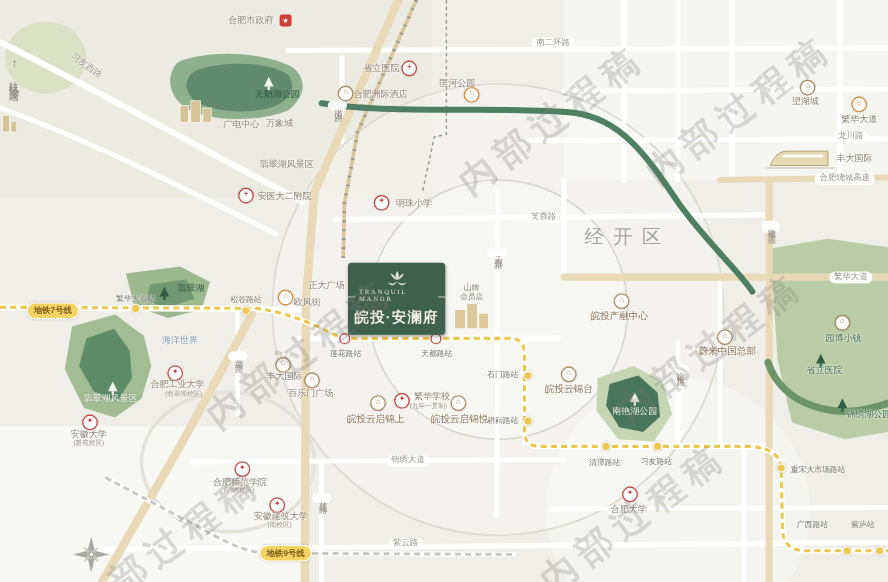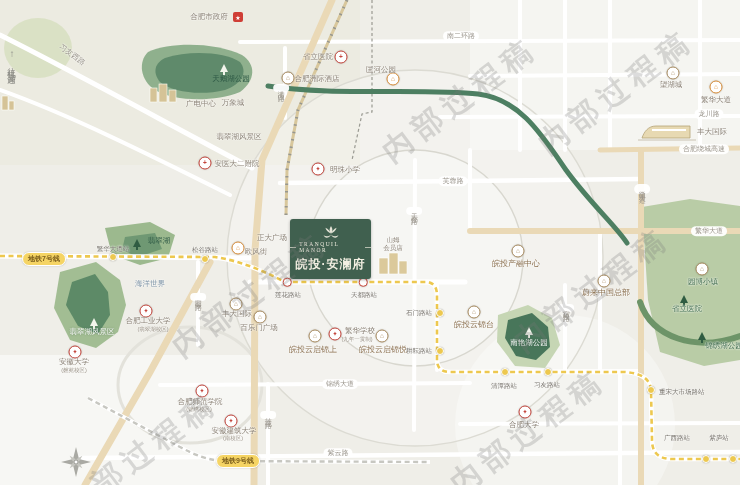--- a/index.html
+++ b/index.html
@@ -164,20 +164,21 @@
     </g>
   </svg>
 
   <span class="wm" style="left:250px;top:295px">内部过程稿</span>
   <span class="wm" style="left:460px;top:100px">内部过程稿</span>
   <span class="wm" style="left:616px;top:92px">内部过程稿</span>
   <span class="wm" style="left:592px;top:290px">内部过程稿</span>
   <span class="wm" style="left:140px;top:455px">内部过程稿</span>
   <span class="wm" style="left:528px;top:432px">内部过程稿</span>
 
+  <span class="district" style="left:523px;top:198px">经开区</span>
 
   <div class="airport">
       <span>往机场高速</span>
     </div>
   <span class="l" style="left:72px;top:55px;transform:translate(-50%,-50%) rotate(36deg);color:#9a958c">习友西路</span>
   <span class="l road" style="left:461px;top:36px">南二环路</span>
   <span class="l road lv" style="left:281px;top:88px">潜山路</span>
   <span class="l road" style="left:709px;top:114px">龙川路</span>
   <span class="l road" style="left:704px;top:149px">合肥绕城高速</span>
   <span class="l road lv" style="left:642px;top:189px">徽州大道</span>

